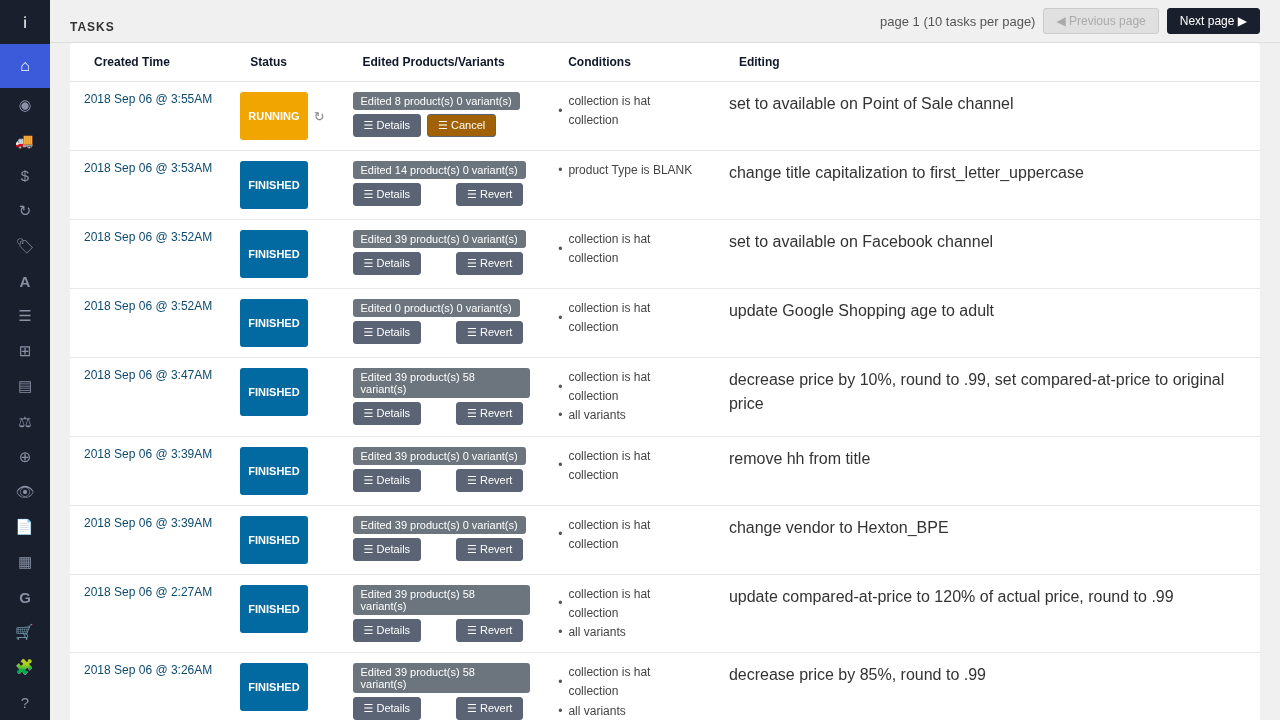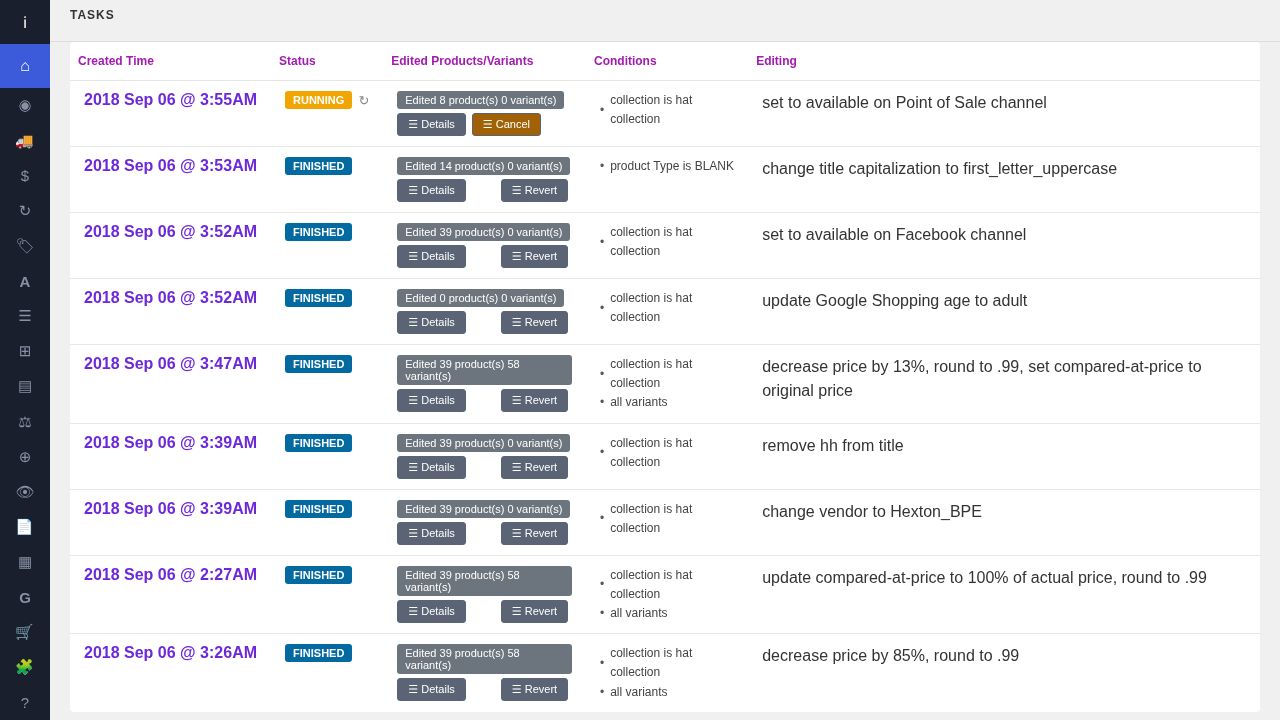--- a/index.html
+++ b/index.html
@@ -44,21 +44,21 @@
       flex: 1;
       display: flex;
       flex-direction: column;
       overflow: hidden;
       background: #f0f0f0;
     }
 
     
     .header {
       display: flex;
-      align-items: flex-start;
+      align-items: flex-end;
       justify-content: space-between;
       padding: 8px 20px;
       background: #f0f0f0;
       border-bottom: 1px solid #ddd;
       min-height: 42px;
     }
     .header-title {
       font-size: 12px;
       font-weight: 700;
       color: #333;
@@ -101,51 +101,50 @@
     table {
       width: 100%;
       border-collapse: collapse;
       background: #fff;
       border-radius: 4px;
       overflow: hidden;
     }
 
     thead th {
       background: #fff;
-      padding: 12px 8px;
+      padding: 12px 24px;
       text-align: left;
       font-size: 12px;
       font-weight: 600;
-      color: #a21caf;
+      color: #0f172a;
       border-bottom: 1px solid #e5e5e5;
     }
 
     tbody tr {
       border-bottom: 1px solid #e8e8e8;
     }
     tbody tr:last-child { border-bottom: none; }
 
     tbody td {
       padding: 10px 14px;
       vertical-align: top;
       font-size: 12px;
       color: #333;
     }
 
     .created-time {
       white-space: nowrap;
-      color: #6d28d9;
-      font-size: 16px;
+      color: #0c4a6e;
+      font-size: 12px;
       min-width: 110px;
-      font-weight: bold;
     }
 
     .badge {
       display: inline-block;
-      padding: 3px 8px;
+      padding: 18px 8px;
       border-radius: 3px;
       font-size: 11px;
       font-weight: 600;
     }
     .badge-running {
       background: #f0a500;
       color: #fff;
     }
     .badge-finished {
       background: #0369a1;
@@ -251,20 +250,25 @@
   <div class="sidebar-icon" style="font-weight:bold;">G</div>
   <div class="sidebar-icon">🛒</div>
   <div class="sidebar-icon">🧩</div>
   <div class="sidebar-icon">?</div>
 </div>
 
 <div class="main-content">
 
   <div class="header">
     <span class="header-title">TASKS</span>
+    <div class="header-pagination">
+      <span class="pagination-info">page 1 (10 tasks per page)</span>
+      <button class="btn-prev">◀ Previous page</button>
+      <button class="btn-next">Next page ▶</button>
+    </div>
   </div>
 
   <div class="table-container">
     <table>
       <thead>
         <tr>
           <th>Created Time</th>
           <th>Status</th>
           <th>Edited Products/Variants</th>
           <th>Conditions</th>
@@ -355,21 +359,21 @@
             <td><div class="edited-badge">Edited 39 product(s) 58 variant(s)</div><div class="btn-group">
                 <button class="btn-details">☰ Details</button>
                 <button class="btn-revert">☰ Revert</button>
               </div></td>
             <td>
               <ul class="conditions-list">
                 <li>collection is hat collection</li>
                 <li>all variants</li>
               </ul>
             </td>
-            <td class="editing-text">decrease price by 13%, round to .99, set compared-at-price to original price</td>
+            <td class="editing-text">decrease price by 10%, round to .99, set compared-at-price to original price</td>
           </tr>
           <tr>
             <td class="created-time">2018 Sep 06 @ 3:39AM</td>
             <td>
               <div class="status-cell">
                 <span class="badge badge-finished">FINISHED</span>
               </div>
             </td>
             <td><div class="edited-badge">Edited 39 product(s) 0 variant(s)</div><div class="btn-group">
                 <button class="btn-details">☰ Details</button>
@@ -410,21 +414,21 @@
             <td><div class="edited-badge">Edited 39 product(s) 58 variant(s)</div><div class="btn-group">
                 <button class="btn-details">☰ Details</button>
                 <button class="btn-revert">☰ Revert</button>
               </div></td>
             <td>
               <ul class="conditions-list">
                 <li>collection is hat collection</li>
                 <li>all variants</li>
               </ul>
             </td>
-            <td class="editing-text">update compared-at-price to 100% of actual price, round to .99</td>
+            <td class="editing-text">update compared-at-price to 120% of actual price, round to .99</td>
           </tr>
           <tr>
             <td class="created-time">2018 Sep 06 @ 3:26AM</td>
             <td>
               <div class="status-cell">
                 <span class="badge badge-finished">FINISHED</span>
               </div>
             </td>
             <td><div class="edited-badge">Edited 39 product(s) 58 variant(s)</div><div class="btn-group">
                 <button class="btn-details">☰ Details</button>

